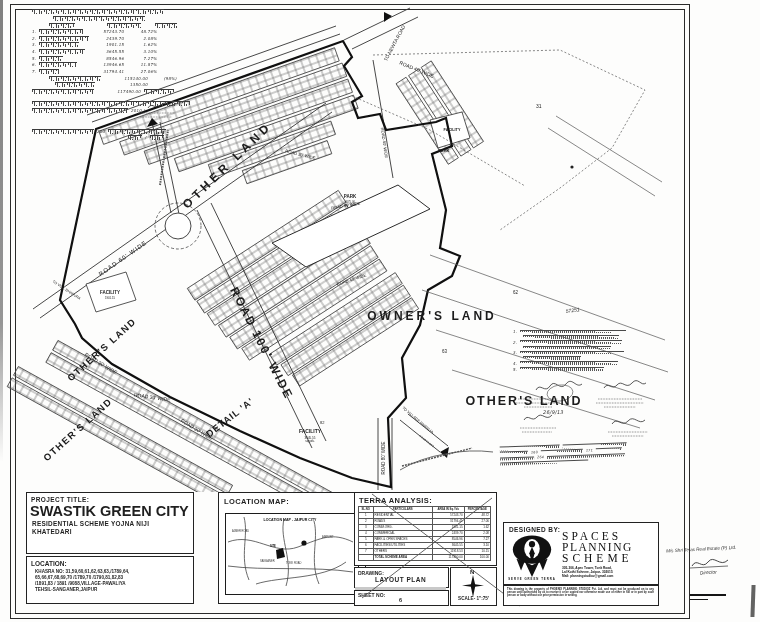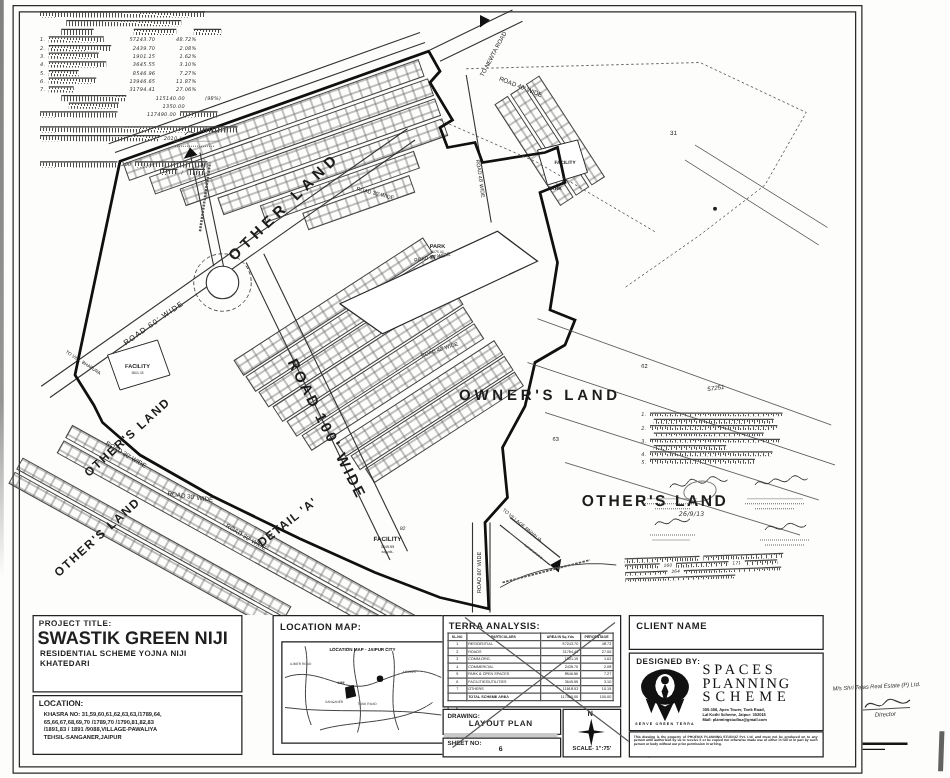--- a/index.html
+++ b/index.html
@@ -346,21 +346,21 @@
         <span class="hnum" style="font-size:3.4px;">264</span>
         <span class="s2" style="width:78px;"></span>
       </div>
     <div class="hrow" title="जा रहा है एवं सही की गई है।">
         <span class="s2" style="width:88px;"></span>
       </div>
   </div>
 
   <div class="box" style="left:26px;top:492px;width:166px;height:60px;">
     <div class="abs" style="left:4px;top:3px;font-size:6.5px;font-weight:600;letter-spacing:.4px;">PROJECT TITLE:</div>
-    <div class="abs" style="left:3px;top:10px;font-size:14.5px;font-weight:700;white-space:nowrap;">SWASTIK GREEN NIJI</div>
+    <div class="abs" style="left:3px;top:10px;font-size:14.5px;font-weight:700;white-space:nowrap;">SWASTIK GREEN CITY</div>
     <div class="abs" style="left:5px;top:27px;font-size:6.4px;font-weight:700;letter-spacing:.3px;">RESIDENTIAL SCHEME YOJNA NIJI</div>
     <div class="abs" style="left:5px;top:35px;font-size:6.4px;font-weight:700;letter-spacing:.3px;">KHATEDARI</div>
   </div>
   <div class="box" style="left:26px;top:556px;width:166px;height:46px;">
     <div class="abs" style="left:4px;top:3px;font-size:6.5px;font-weight:700;">LOCATION:</div>
     <div class="abs" style="left:8px;top:12px;font-size:4.6px;font-weight:600;">KHASRA NO: 31,59,60,61,62,63,63,/1789,64,</div>
     <div class="abs" style="left:8px;top:18px;font-size:4.6px;font-weight:600;">65,66,67,68,69,70 /1789,70 /1790,81,82,83</div>
     <div class="abs" style="left:8px;top:24px;font-size:4.6px;font-weight:600;">/1891,83 / 1891 /9088,VILLAGE-PAWALIYA</div>
     <div class="abs" style="left:8px;top:30px;font-size:4.6px;font-weight:600;">TEHSIL-SANGANER,JAIPUR</div>
   </div>
@@ -476,23 +476,20 @@
       <polygon points="0,10.5 11,9 22,10.5 11,12" fill="#111"></polygon>
     </svg>
     <div class="abs" style="left:1px;top:28px;width:43px;text-align:center;font-size:4.6px;font-weight:700;">SCALE- 1":75'</div>
   </div>
 
   <svg class="abs" style="left:0;top:0;pointer-events:none;" width="760" height="622" viewBox="0 0 760 622">
     <line x1="372" y1="494" x2="520" y2="606" stroke="#555" stroke-width="0.9"></line>
     <line x1="492" y1="498" x2="362" y2="598" stroke="#555" stroke-width="0.9"></line>
   </svg>
 
-  <div class="box" style="left:503px;top:492px;width:154px;height:26px;">
-    <div class="abs" style="left:5px;top:3px;font-size:7.5px;font-weight:700;letter-spacing:.5px;">CLIENT NAME</div>
-  </div>
   <div class="box" style="left:503px;top:522px;width:154px;height:61px;">
     <div class="abs" style="left:5px;top:3px;font-size:6.5px;font-weight:700;letter-spacing:.4px;">DESIGNED BY:</div>
     <svg width="44" height="42" viewBox="0 0 44 46" style="position:absolute;left:6px;top:12px;">
       <ellipse cx="22" cy="16" rx="21" ry="15.5" fill="#111"></ellipse>
       <ellipse cx="22" cy="15" rx="8.5" ry="10.5" fill="#fff"></ellipse>
       <circle cx="22" cy="10" r="3.4" fill="#111"></circle>
       <polygon points="22,13 19,20 22,30 25,20" fill="#111"></polygon>
       <polygon points="14,29 22,46 30,29 22,33" fill="#111"></polygon>
       <polygon points="5,26 10,39 14,29" fill="#111"></polygon>
       <polygon points="39,26 34,39 30,29" fill="#111"></polygon>

